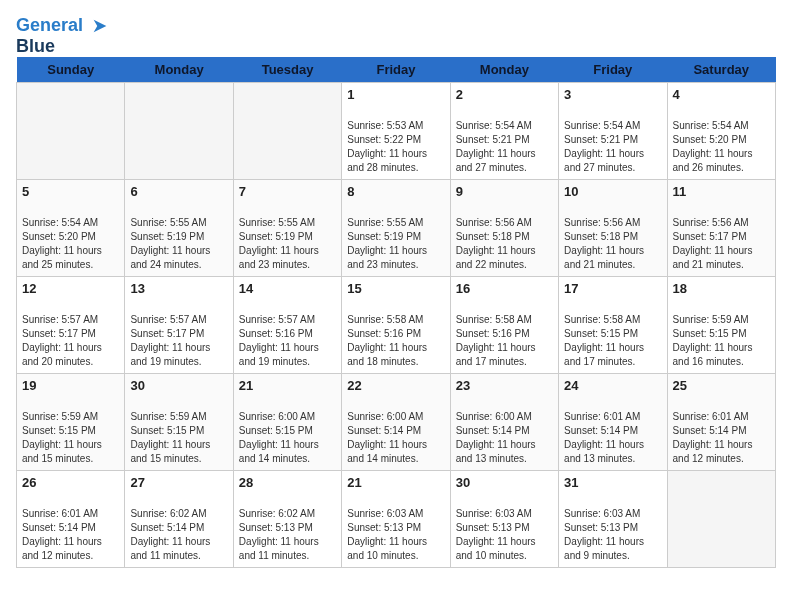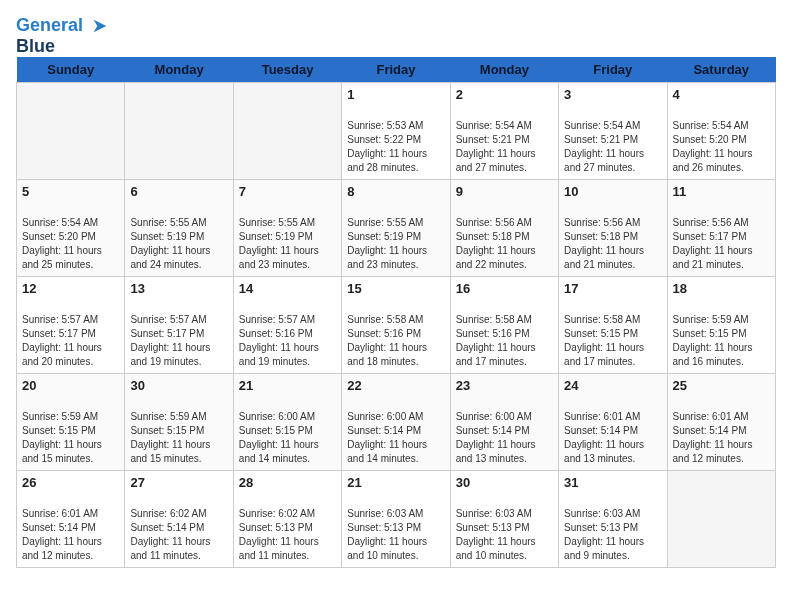--- a/index.html
+++ b/index.html
@@ -224,21 +224,21 @@
         </td>
         <td>
           <div class="day-num">18</div>
           <div class="day-info" style="white-space: pre-line;">Sunrise: 5:59 AM
 Sunset: 5:15 PM
 Daylight: 11 hours and 16 minutes.</div>
         </td>
       </tr>
       <tr>
         <td>
-          <div class="day-num">20</div>
+          <div class="day-num">19</div>
           <div class="day-info" style="white-space: pre-line;">Sunrise: 5:59 AM
 Sunset: 5:15 PM
 Daylight: 11 hours and 15 minutes.</div>
         </td>
         <td>
           <div class="day-num">30</div>
           <div class="day-info" style="white-space: pre-line;">Sunrise: 5:59 AM
 Sunset: 5:15 PM
 Daylight: 11 hours and 15 minutes.</div>
         </td>

